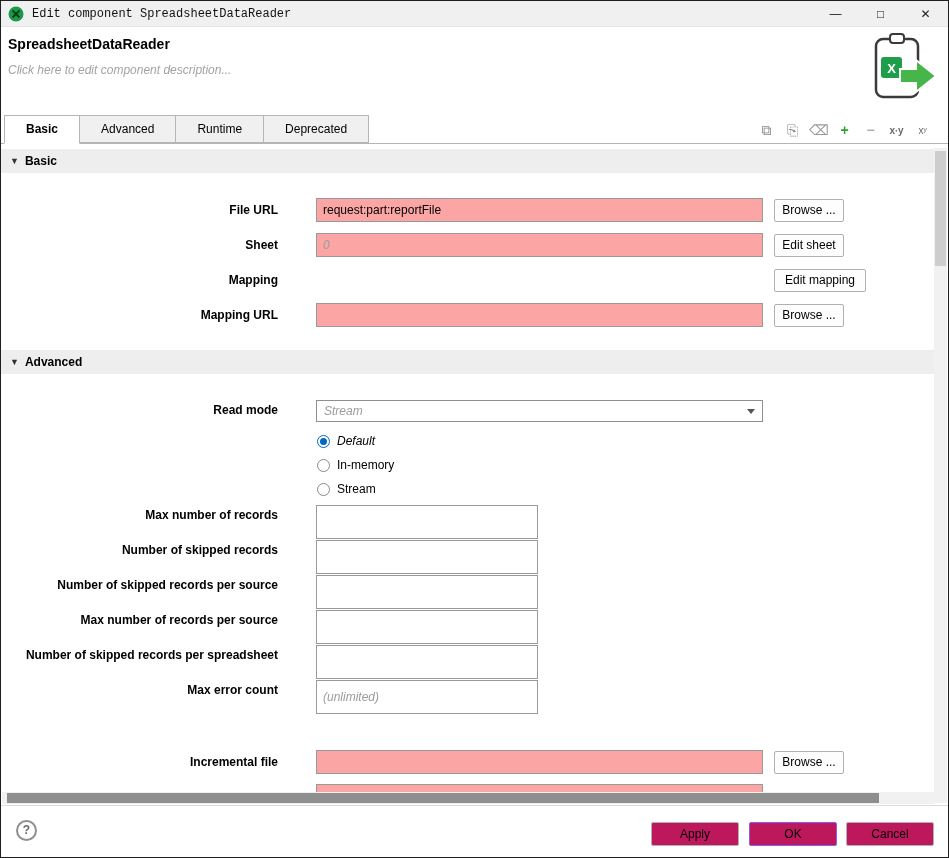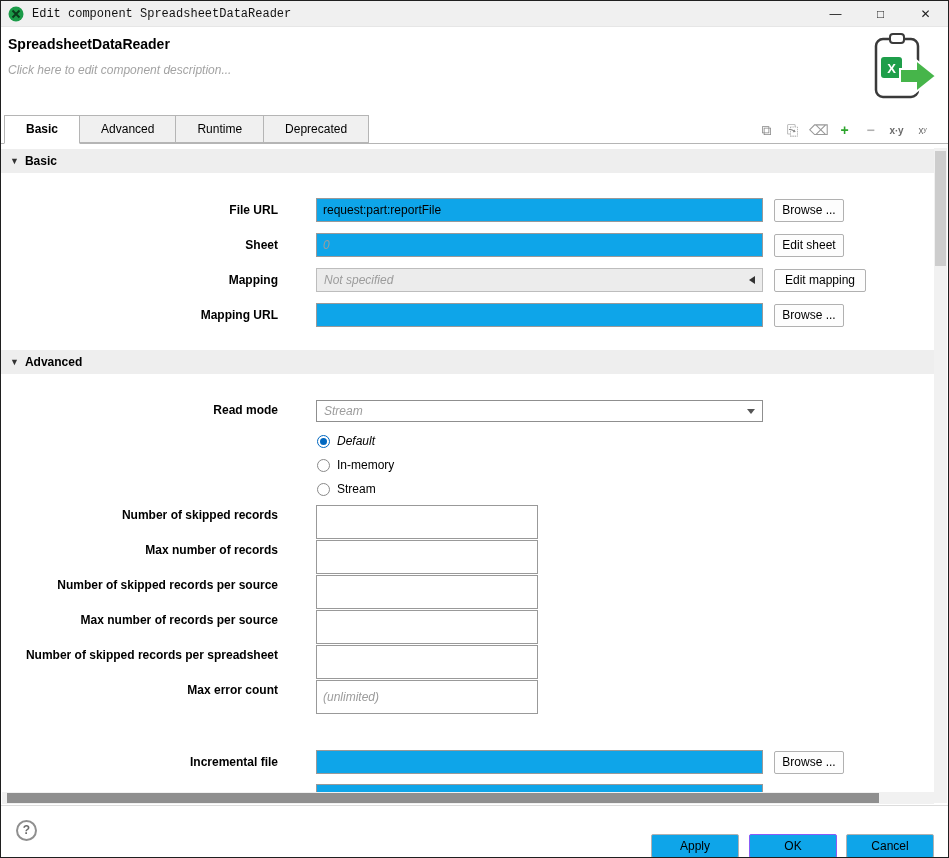--- a/index.html
+++ b/index.html
@@ -28,21 +28,21 @@
   .tab.active { background:#fff; font-weight:bold; height:29px; border-bottom:1px solid #fff; }
   .toolbar { position:absolute; top:116px; right:16px; height:26px; display:flex; align-items:center; gap:7px; z-index:2; }
   .tb-icon { font-size:14px; width:19px; text-align:center; }
 
   
   .section-bar { position:absolute; left:0; right:14px; height:24px; background:#eeeeee; display:flex; align-items:center; font-weight:bold; font-size:12px; }
   .section-arrow { margin:0 6px 0 9px; font-size:9px; color:#333; }
 
   
   .flabel { position:absolute; width:277px; left:0; text-align:right; font-weight:bold; font-size:12px; line-height:24px; }
-  .tinput { position:absolute; left:315px; width:447px; height:24px; border:1px solid #999; padding:0 6px; font:12px "Liberation Sans",sans-serif; color:#000; background:#0ea5e9; }
+  .tinput { position:absolute; left:315px; width:447px; height:24px; border:1px solid #999; padding:0 6px; font:12px "Liberation Sans",sans-serif; color:#000; background:#fca5a5; }
   .tinput::placeholder, .num-row input::placeholder { color:#9c9c9c; font-style:italic; }
   .btn { position:absolute; height:23px; background:#fdfdfd; border:1px solid #b1b1b1; border-radius:2px; font:12px "Liberation Sans",sans-serif; text-align:center; line-height:21px; cursor:default; }
 
   .mapping-field { position:absolute; left:315px; top:267px; width:447px; height:24px; background:#ececec; border:1px solid #bdbdbd; display:flex; align-items:center; padding:0 7px; color:#9c9c9c; font-style:italic; }
   .tri-left { margin-left:auto; width:0; height:0; border-top:4px solid transparent; border-bottom:4px solid transparent; border-right:6px solid #333; }
 
   .combo { position:absolute; left:315px; top:399px; width:447px; height:22px; border:1px solid #8f8f8f; background:#fff; display:flex; align-items:center; padding:0 7px; color:#9c9c9c; font-style:italic; }
   .tri-down { margin-left:auto; width:0; height:0; border-left:4px solid transparent; border-right:4px solid transparent; border-top:5px solid #555; }
 
   .radio-rows { position:absolute; left:316px; top:428px; }
@@ -60,21 +60,21 @@
 
   
   .vscroll { position:absolute; top:147px; right:1px; width:13px; height:655px; background:#f1f1f1; }
   .vthumb { position:absolute; top:3px; left:1px; width:11px; height:115px; background:#cdcdcd; }
   .hscroll { position:absolute; left:1px; top:791px; width:932px; height:12px; background:#f1f1f1; z-index:5; }
   .hthumb { position:absolute; left:5px; top:1px; height:10px; width:872px; background:#8f8f8f; }
 
   
   .footer { position:absolute; left:0; right:0; bottom:0; height:52px; border-top:1px solid #dcdcdc; background:#fff; }
   .help-circle { position:absolute; left:15px; top:14px; width:21px; height:21px; border:2px solid #8f8f8f; border-radius:50%; text-align:center; line-height:17px; color:#6b6b6b; font-weight:bold; font-size:12px; }
-  .fbtn { position:absolute; top:16px; width:88px; height:24px; background:#0ea5e9; border:1px solid #b1b1b1; border-radius:2px; font:12px "Liberation Sans",sans-serif; text-align:center; line-height:22px; cursor:default;margin-top:12px; }
+  .fbtn { position:absolute; top:16px; width:88px; height:24px; background:#be185d; border:1px solid #b1b1b1; border-radius:2px; font:12px "Liberation Sans",sans-serif; text-align:center; line-height:22px; cursor:default; }
   .fbtn.ok { border:1px solid #8b5cf6; }
 </style>
 </head>
 <body>
 
 <div class="window">
 
   <div class="titlebar">
     <span class="app-icon">
       <svg width="16" height="16" viewBox="0 0 16 16">
@@ -128,24 +128,20 @@
 
   <div class="flabel" style="top:197px;">File URL</div>
   <input class="tinput" style="top: 197px;" type="text" value="request:part:reportFile">
   <button class="btn" style="left:773px; top:198px; width:70px;">Browse ...</button>
 
   <div class="flabel" style="top:232px;">Sheet</div>
   <input class="tinput" style="top: 232px;" type="text" placeholder="0">
   <button class="btn" style="left:773px; top:233px; width:70px;">Edit sheet</button>
 
   <div class="flabel" style="top:267px;">Mapping</div>
-  <div class="mapping-field">
-    <span>Not specified</span>
-    <span class="tri-left"></span>
-  </div>
   <button class="btn" style="left:773px; top:268px; width:92px;">Edit mapping</button>
 
   <div class="flabel" style="top:302px;">Mapping URL</div>
   <input class="tinput" style="top: 302px;" type="text" value="">
   <button class="btn" style="left:773px; top:303px; width:70px;">Browse ...</button>
 
   <div class="section-bar" style="top:349px;">
     <span class="section-arrow">▼</span>
     <span>Advanced</span>
   </div>
@@ -166,25 +162,25 @@
         <span class="radio-label">In-memory</span>
       </div>
       <div class="radio-row">
         <span class="radio"></span>
         <span class="radio-label">Stream</span>
       </div>
     </div>
 
   <div class="num-rows">
       <div class="num-row">
+        <div class="flabel2">Max number of records</div>
+        <input type="text" style="">
+      </div>
+      <div class="num-row">
         <div class="flabel2">Number of skipped records</div>
-        <input type="text" style="">
-      </div>
-      <div class="num-row">
-        <div class="flabel2">Max number of records</div>
         <input type="text" style="">
       </div>
       <div class="num-row">
         <div class="flabel2">Number of skipped records per source</div>
         <input type="text" style="">
       </div>
       <div class="num-row">
         <div class="flabel2">Max number of records per source</div>
         <input type="text" style="">
       </div>

